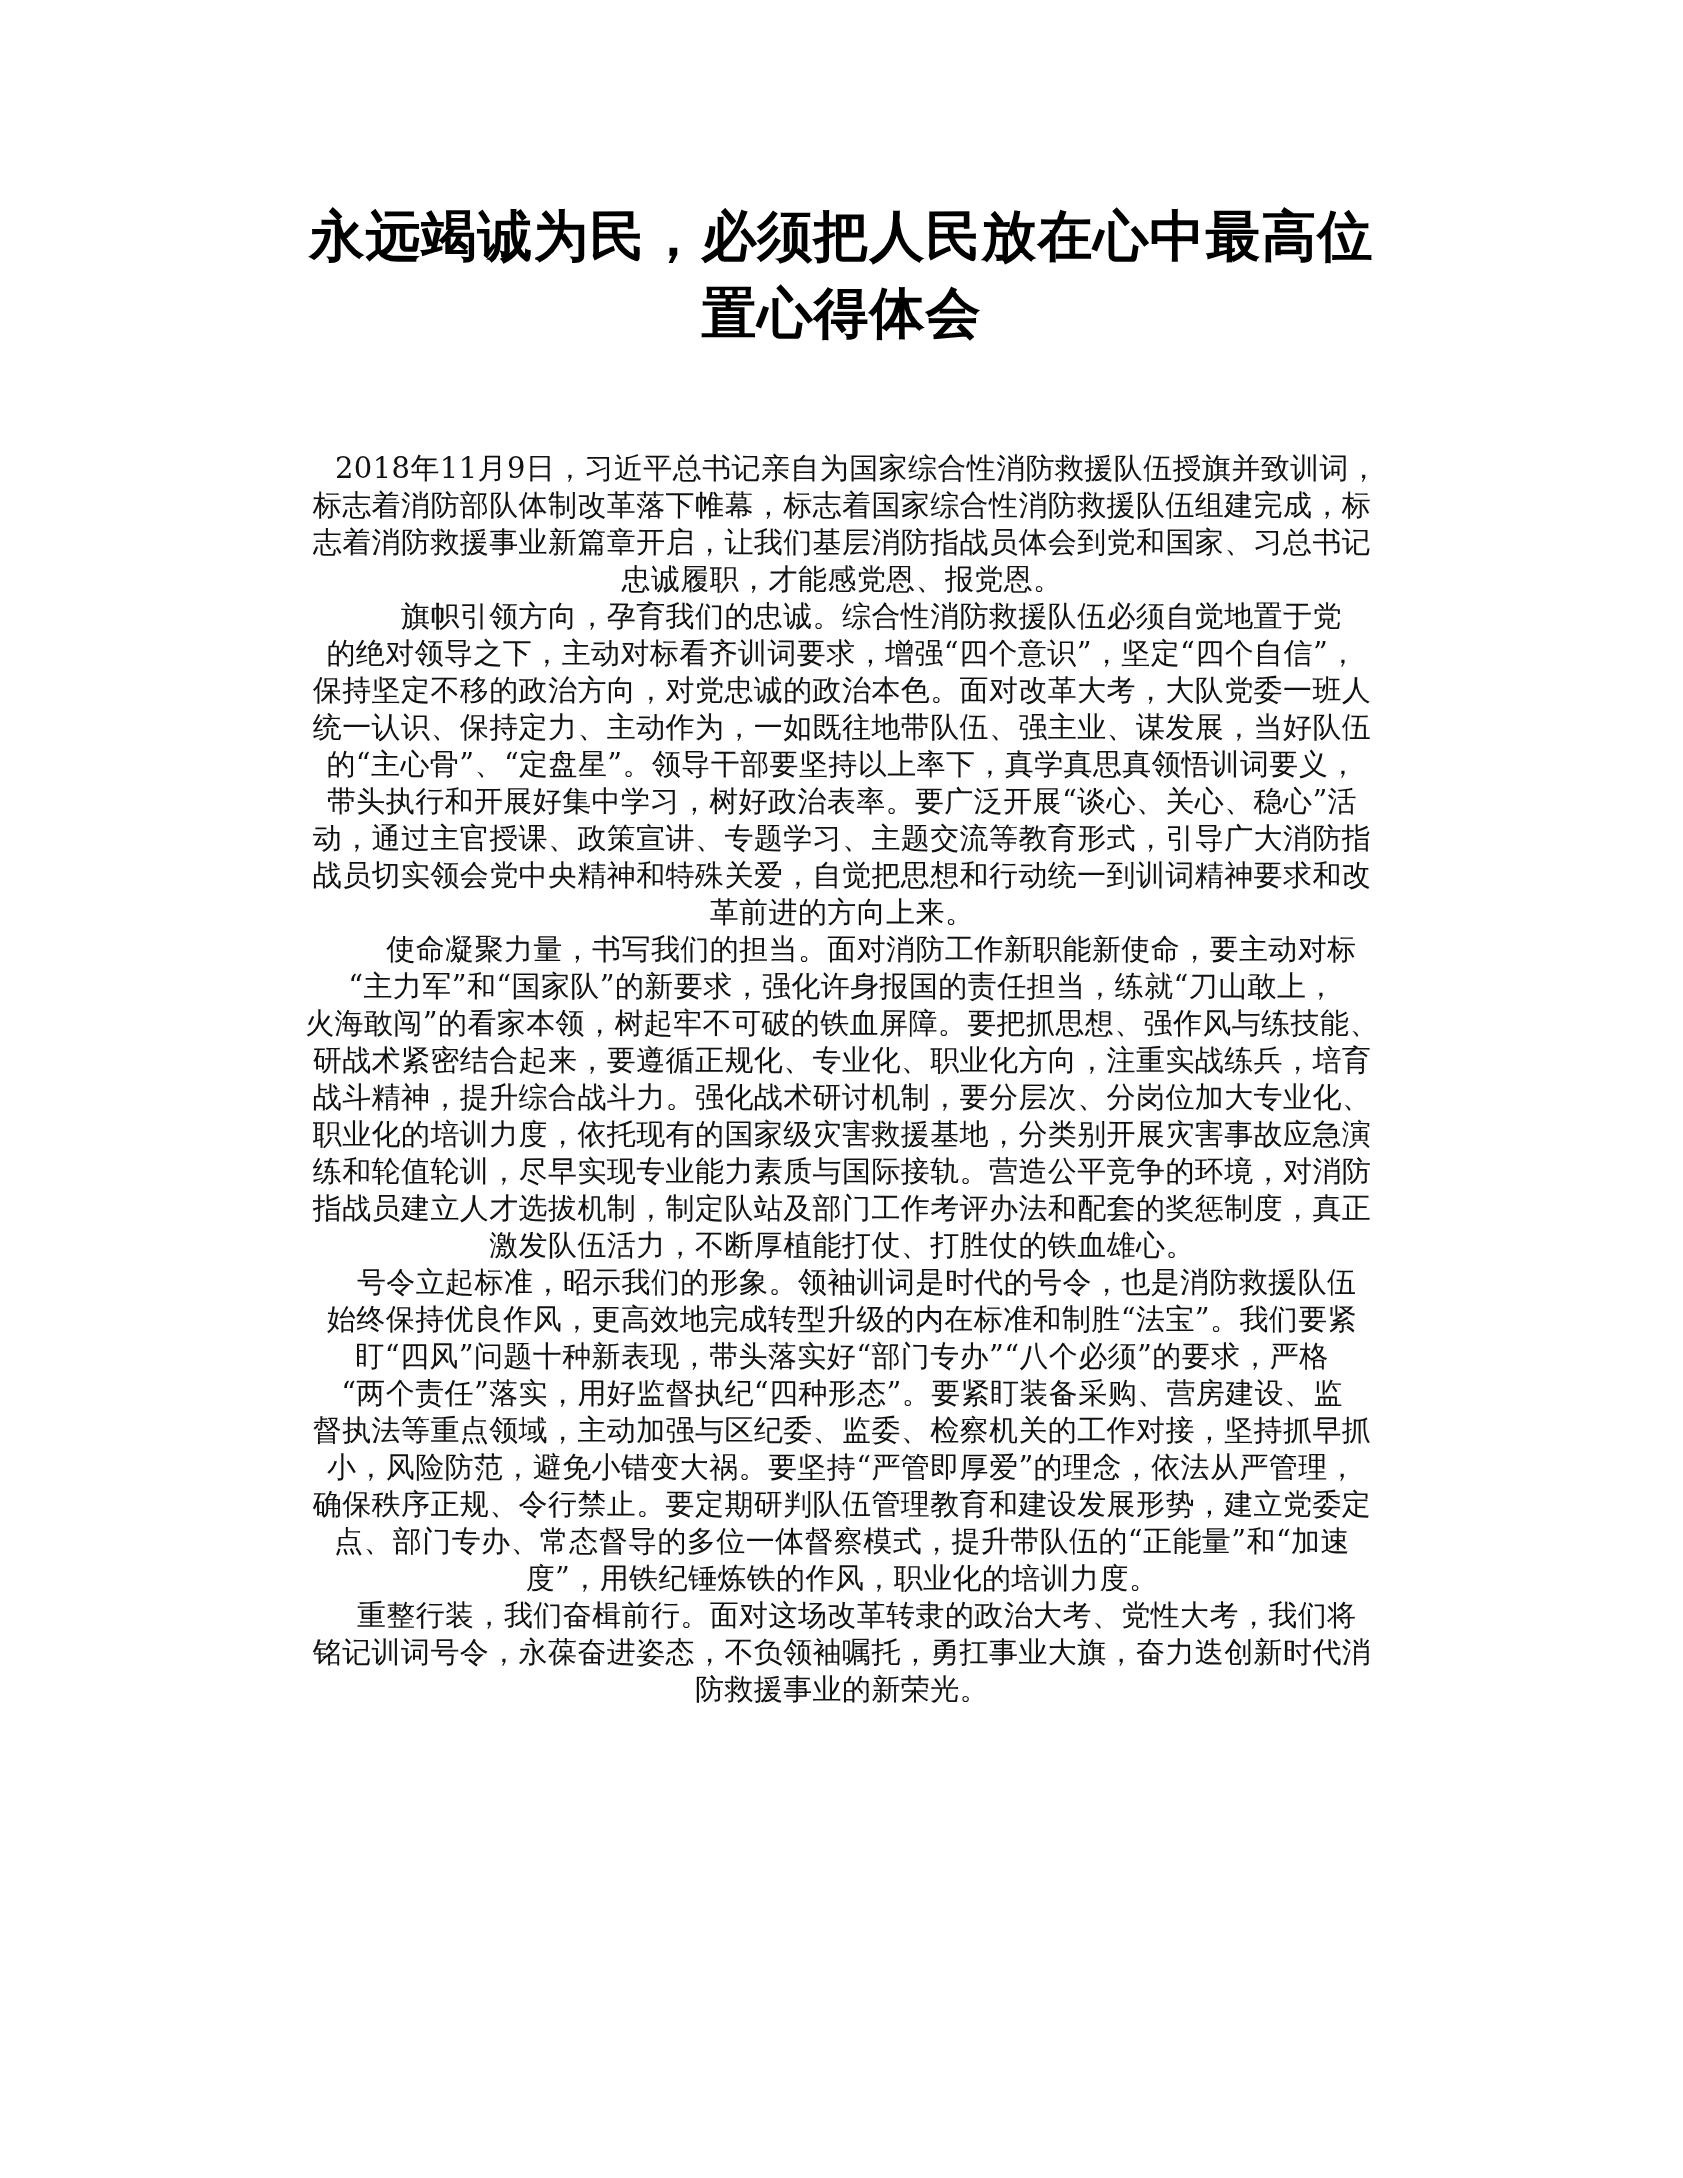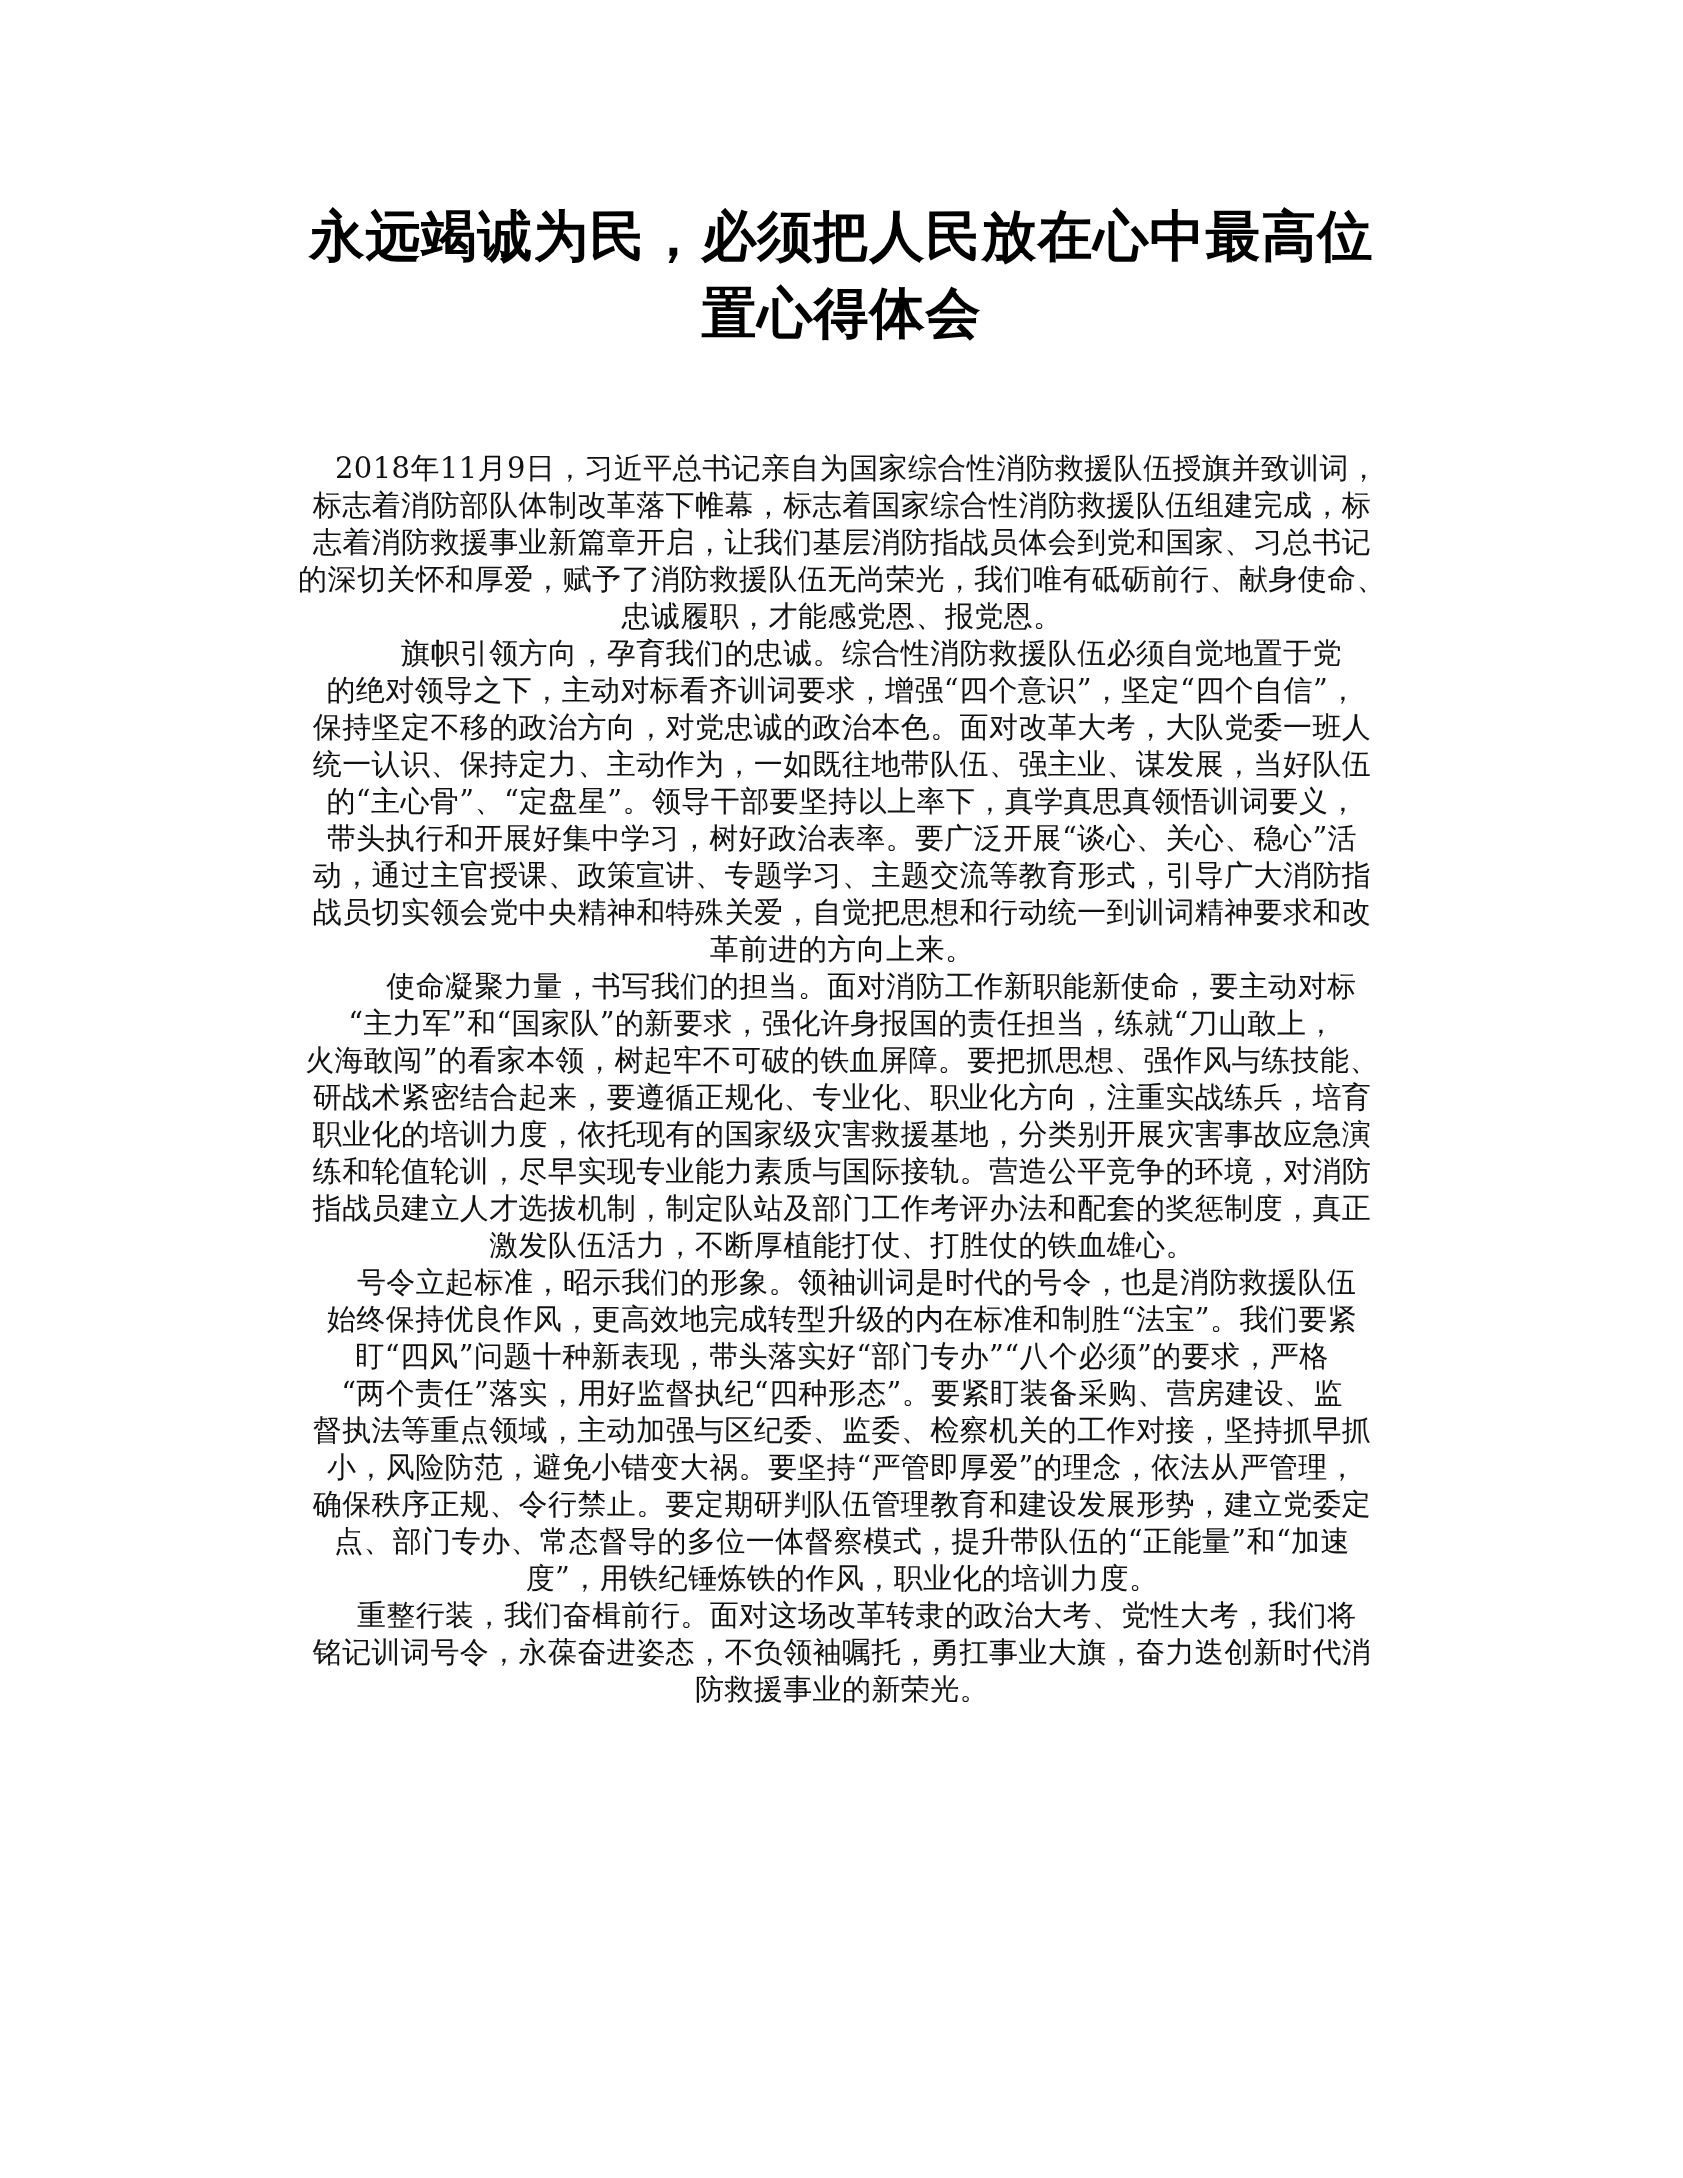--- a/index.html
+++ b/index.html
@@ -65,41 +65,41 @@
     <span class="title-line">永远竭诚为民，必须把人民放在心中最高位</span>
     <span class="title-line">置心得体会</span>
   </h1>
 
   <div class="body">
 
     <div class="paragraph">
       <span class="line">　2018年11月9日，习近平总书记亲自为国家综合性消防救援队伍授旗并致训词，</span>
       <span class="line">标志着消防部队体制改革落下帷幕，标志着国家综合性消防救援队伍组建完成，标</span>
       <span class="line">志着消防救援事业新篇章开启，让我们基层消防指战员体会到党和国家、习总书记</span>
-      <span class="line">的深切关怀和厚爱，赋予了消防救援队伍无尚荣光，我们唯有砥砺前行、献身使命、</span>
       <span class="line">忠诚履职，才能感党恩、报党恩。</span>
     </div>
 
     <div class="paragraph">
       <span class="line">　　旗帜引领方向，孕育我们的忠诚。综合性消防救援队伍必须自觉地置于党</span>
       <span class="line">的绝对领导之下，主动对标看齐训词要求，增强“四个意识”，坚定“四个自信”，</span>
       <span class="line">保持坚定不移的政治方向，对党忠诚的政治本色。面对改革大考，大队党委一班人</span>
       <span class="line">统一认识、保持定力、主动作为，一如既往地带队伍、强主业、谋发展，当好队伍</span>
       <span class="line">的“主心骨”、“定盘星”。领导干部要坚持以上率下，真学真思真领悟训词要义，</span>
       <span class="line">带头执行和开展好集中学习，树好政治表率。要广泛开展“谈心、关心、稳心”活</span>
       <span class="line">动，通过主官授课、政策宣讲、专题学习、主题交流等教育形式，引导广大消防指</span>
       <span class="line">战员切实领会党中央精神和特殊关爱，自觉把思想和行动统一到训词精神要求和改</span>
       <span class="line">革前进的方向上来。</span>
     </div>
 
     <div class="paragraph">
       <span class="line">　　使命凝聚力量，书写我们的担当。面对消防工作新职能新使命，要主动对标</span>
       <span class="line">“主力军”和“国家队”的新要求，强化许身报国的责任担当，练就“刀山敢上，</span>
       <span class="line">火海敢闯”的看家本领，树起牢不可破的铁血屏障。要把抓思想、强作风与练技能、</span>
       <span class="line">研战术紧密结合起来，要遵循正规化、专业化、职业化方向，注重实战练兵，培育</span>
+      <span class="line">战斗精神，提升综合战斗力。强化战术研讨机制，要分层次、分岗位加大专业化、</span>
       <span class="line">职业化的培训力度，依托现有的国家级灾害救援基地，分类别开展灾害事故应急演</span>
       <span class="line">练和轮值轮训，尽早实现专业能力素质与国际接轨。营造公平竞争的环境，对消防</span>
       <span class="line">指战员建立人才选拔机制，制定队站及部门工作考评办法和配套的奖惩制度，真正</span>
       <span class="line">激发队伍活力，不断厚植能打仗、打胜仗的铁血雄心。</span>
     </div>
 
     <div class="paragraph">
       <span class="line">　号令立起标准，昭示我们的形象。领袖训词是时代的号令，也是消防救援队伍</span>
       <span class="line">始终保持优良作风，更高效地完成转型升级的内在标准和制胜“法宝”。我们要紧</span>
       <span class="line">盯“四风”问题十种新表现，带头落实好“部门专办”“八个必须”的要求，严格</span>

